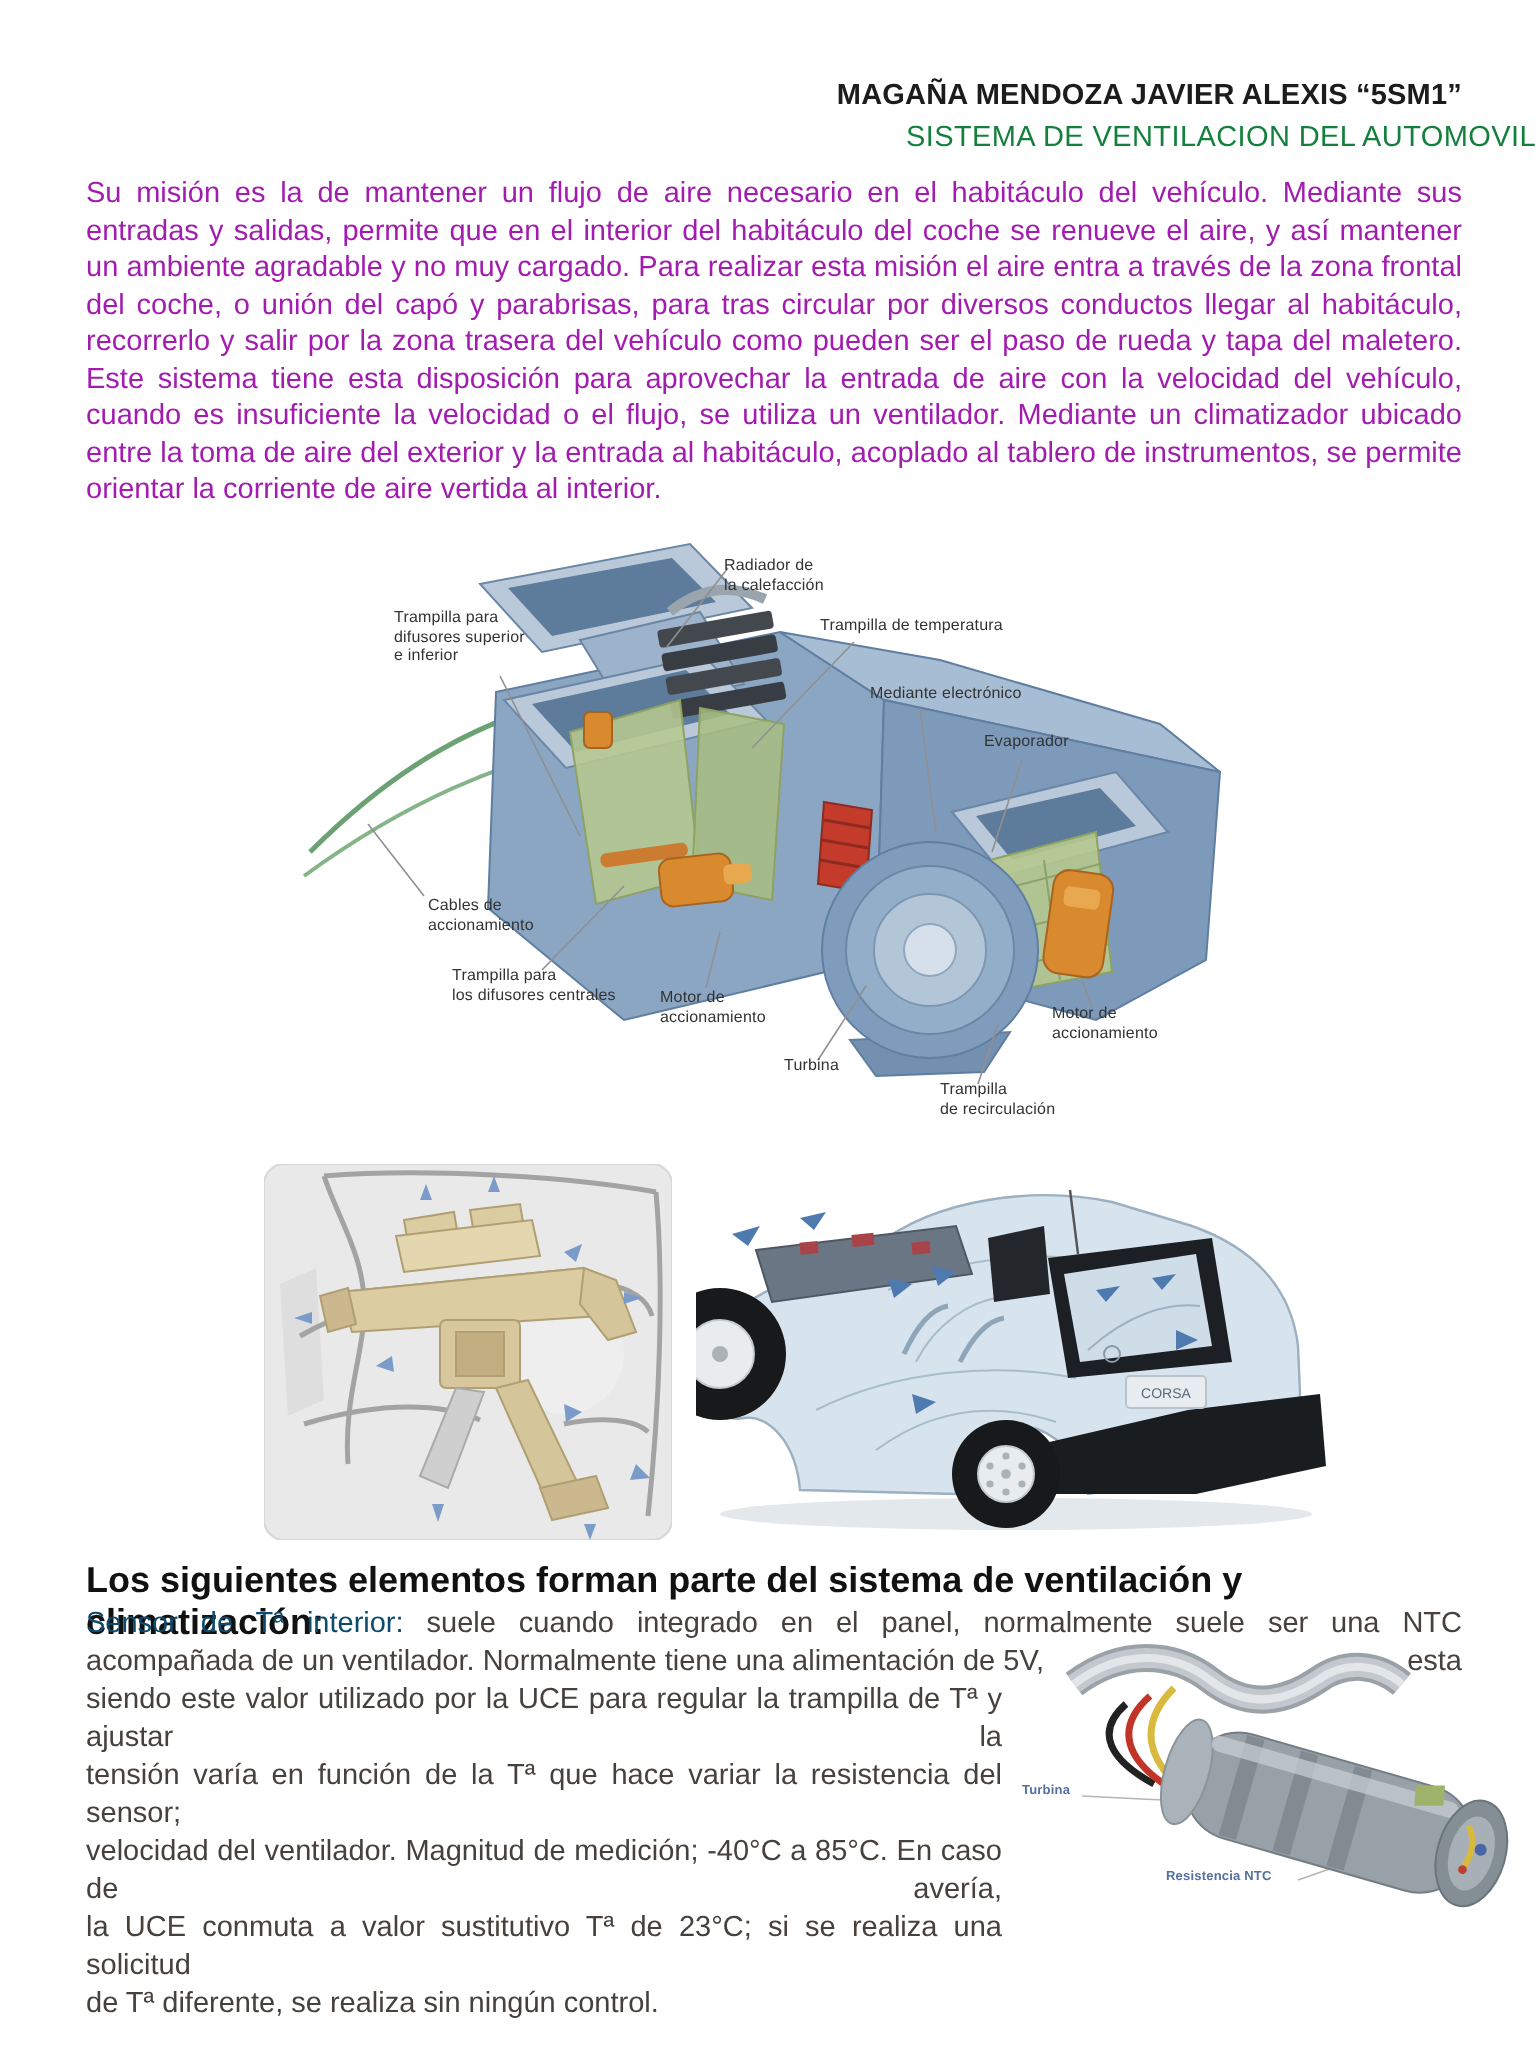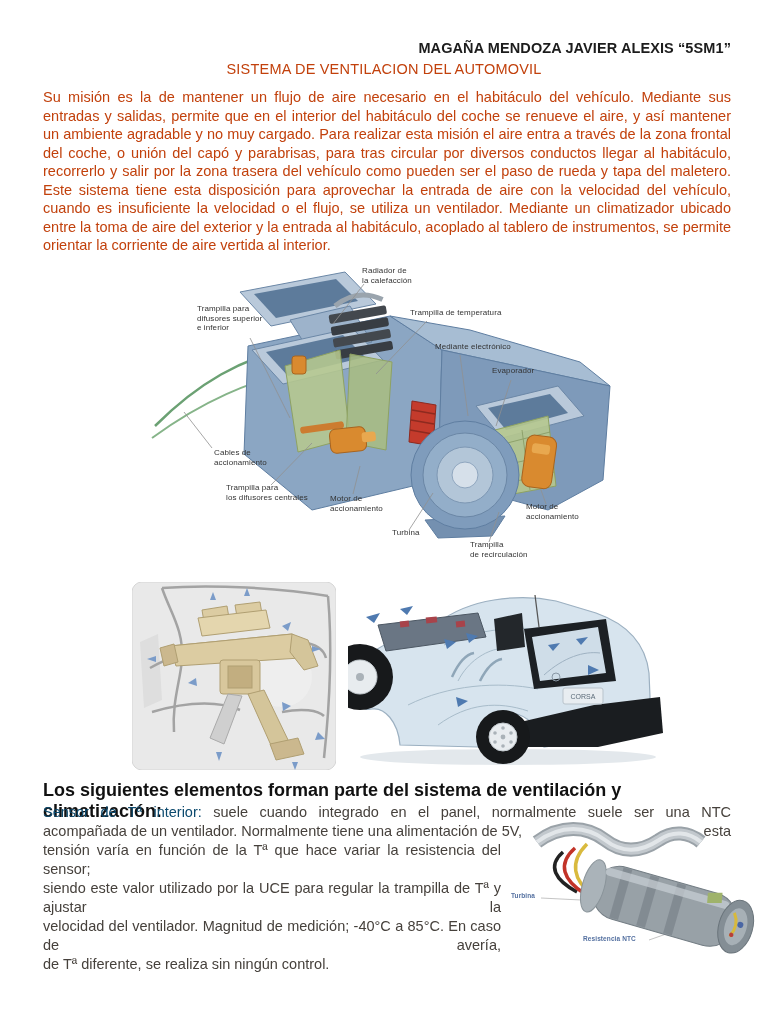--- a/index.html
+++ b/index.html
@@ -6,27 +6,27 @@
   .page{
     position:relative;width:768px;height:1012px;background:#ffffff;overflow:hidden;
     font-family:"Liberation Sans", sans-serif;color:#46413c;
   }
   
   .author{
     position:absolute;top:40px;right:37px;font-size:14.5px;font-weight:bold;color:#1c1c1c;
     letter-spacing:.1px;
   }
   .doc-title{
-    position:absolute;top:61px;left:0;width:768px;text-align:center;
-    font-size:14.5px;color:#c2410c;letter-spacing:.2px;
+    position:absolute;top:61px;left:0;width:768px;text-align:right;
+    font-size:14.5px;color:#15803d;letter-spacing:.2px;
   }
   
   .intro{
     position:absolute;left:43px;top:88px;width:688px;
-    font-size:14.5px;line-height:18.5px;text-align:justify;color:#c2410c;
+    font-size:14.5px;line-height:18.5px;text-align:justify;color:#a21caf;
   }
   
   .hvac{position:absolute;left:140px;top:258px;width:520px;height:315px;}
   .hvac svg{position:absolute;left:0;top:0;}
   .dlabel{
     position:absolute;font-size:8px;line-height:9.5px;color:#333333;
     white-space:pre-line;letter-spacing:.1px;
   }
   
   .fig-dash{position:absolute;left:132px;top:582px;width:204px;height:188px;}
@@ -124,21 +124,21 @@
         <path d="M320,97 L328,158"></path>
         <path d="M371,122 L356,168"></path>
         <path d="M72,190 L44,154"></path>
         <path d="M131,227 L172,185"></path>
         <path d="M213,236 L220,208"></path>
         <path d="M269,272 L293,235"></path>
         <path d="M349,284 L359,254"></path>
         <path d="M406,246 L401,232"></path>
       </g>
     </svg>
-    <div class="dlabel" style="left:222px;top:8px;">Radiador de
+    <div class="dlabel" style="left:222px;top:20px;">Radiador de
 la calefacción</div>
     <div class="dlabel" style="left:57px;top:46px;">Trampilla para
 difusores superior
 e inferior</div>
     <div class="dlabel" style="left:270px;top:50px;">Trampilla de temperatura</div>
     <div class="dlabel" style="left:295px;top:84px;">Mediante electrónico</div>
     <div class="dlabel" style="left:352px;top:108px;">Evaporador</div>
     <div class="dlabel" style="left:74px;top:190px;">Cables de
 accionamiento</div>
     <div class="dlabel" style="left:86px;top:225px;">Trampilla para
@@ -263,23 +263,24 @@
   </div>
 
   <div class="elements-heading">Los siguientes elementos forman parte del sistema de ventilación y climatización:</div>
 
   <div class="sensor-para">
     <div class="jline"><span class="term">Sensor de Tª interior:</span> <span>suele cuando integrado en el panel, normalmente suele ser una NTC</span></div>
     <div class="line2">
       <span>acompañada de un ventilador. Normalmente tiene una alimentación de 5V,</span>
       <span>esta</span>
     </div>
+    <div class="jline narrow">siendo este valor utilizado por la UCE para regular la trampilla de Tª y ajustar la</div>
     <div class="jline narrow">tensión varía en función de la Tª que hace variar la resistencia del sensor;</div>
-    <div class="jline narrow">siendo este valor utilizado por la UCE para regular la trampilla de Tª y ajustar la</div>
     <div class="jline narrow">velocidad del ventilador. Magnitud de medición; -40°C a 85°C. En caso de avería,</div>
+    <div class="jline narrow">la UCE conmuta a valor sustitutivo Tª de 23°C; si se realiza una solicitud</div>
     <div class="plain">de Tª diferente, se realiza sin ningún control.</div>
   </div>
 
   <div class="sensor-fig">
     <svg viewBox="0 0 262 140" width="262" height="140" xmlns="http://www.w3.org/2000/svg">
 
       <g stroke="#b5b5b5" stroke-width="0.8">
         <path d="M38,80 L118,84"></path>
         <path d="M146,122 L186,108"></path>
       </g>

